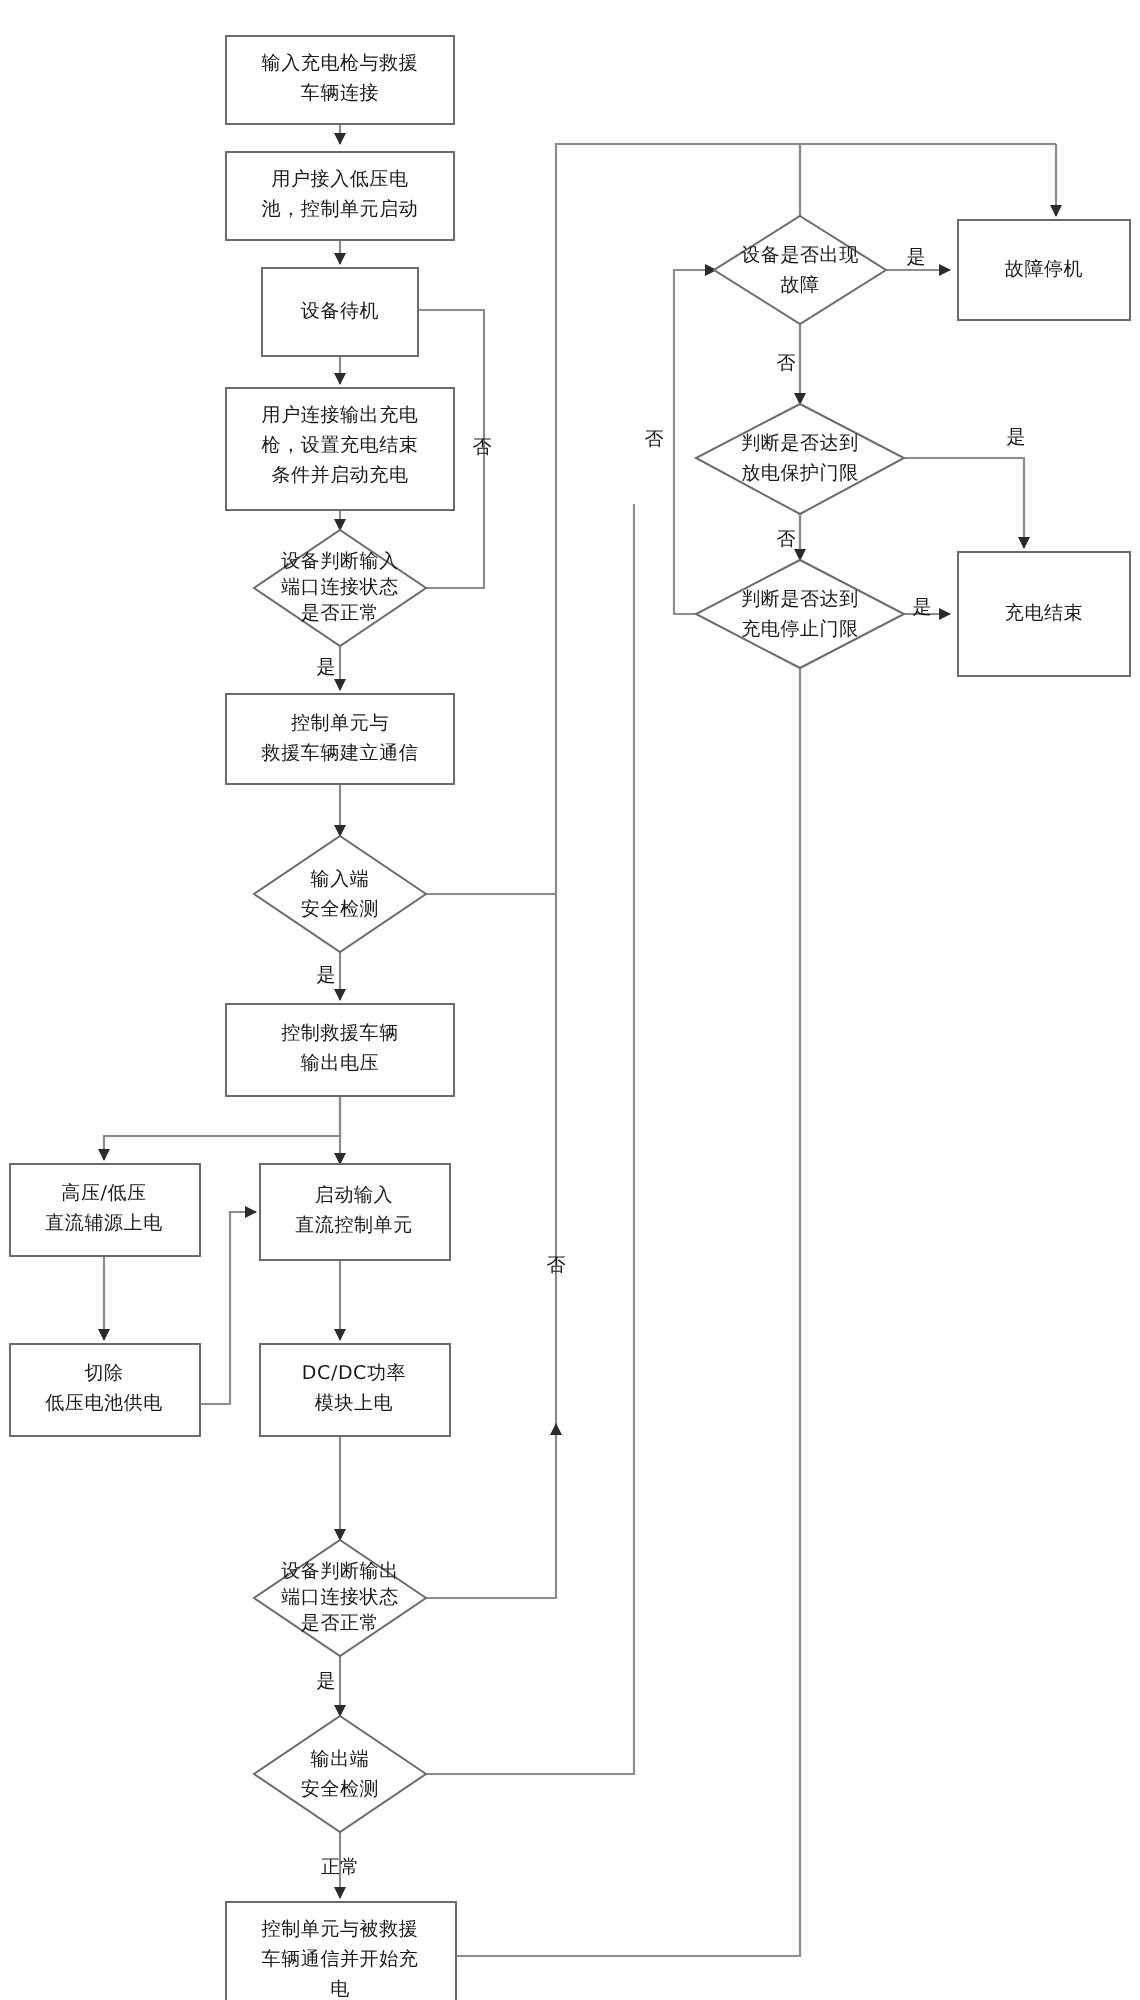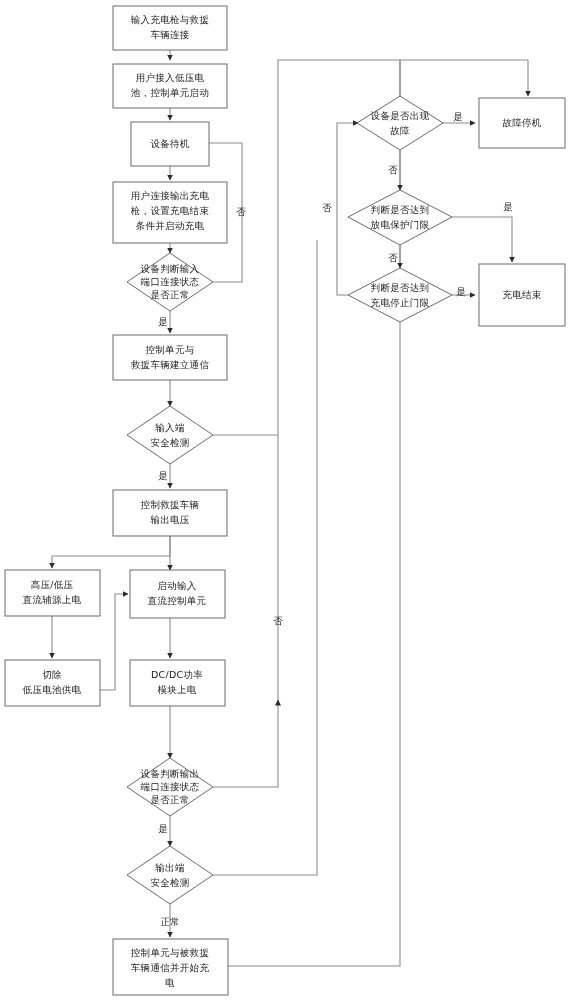--- a/index.html
+++ b/index.html
@@ -10,20 +10,21 @@
   body {
     width: 570px;
     height: 1000px;
     font-family: "DejaVu Sans", "Liberation Sans", sans-serif;
     overflow: hidden;
   }
   #chart-root {
     position: relative;
     width: 570px;
     height: 920px;
+    margin-top: 12px;
   }
   svg#flow {
     position: absolute;
     left: 0;
     top: 0;
     width: 570px;
     height: 1000px;
   }
   .node-box {
     fill: #ffffff;

